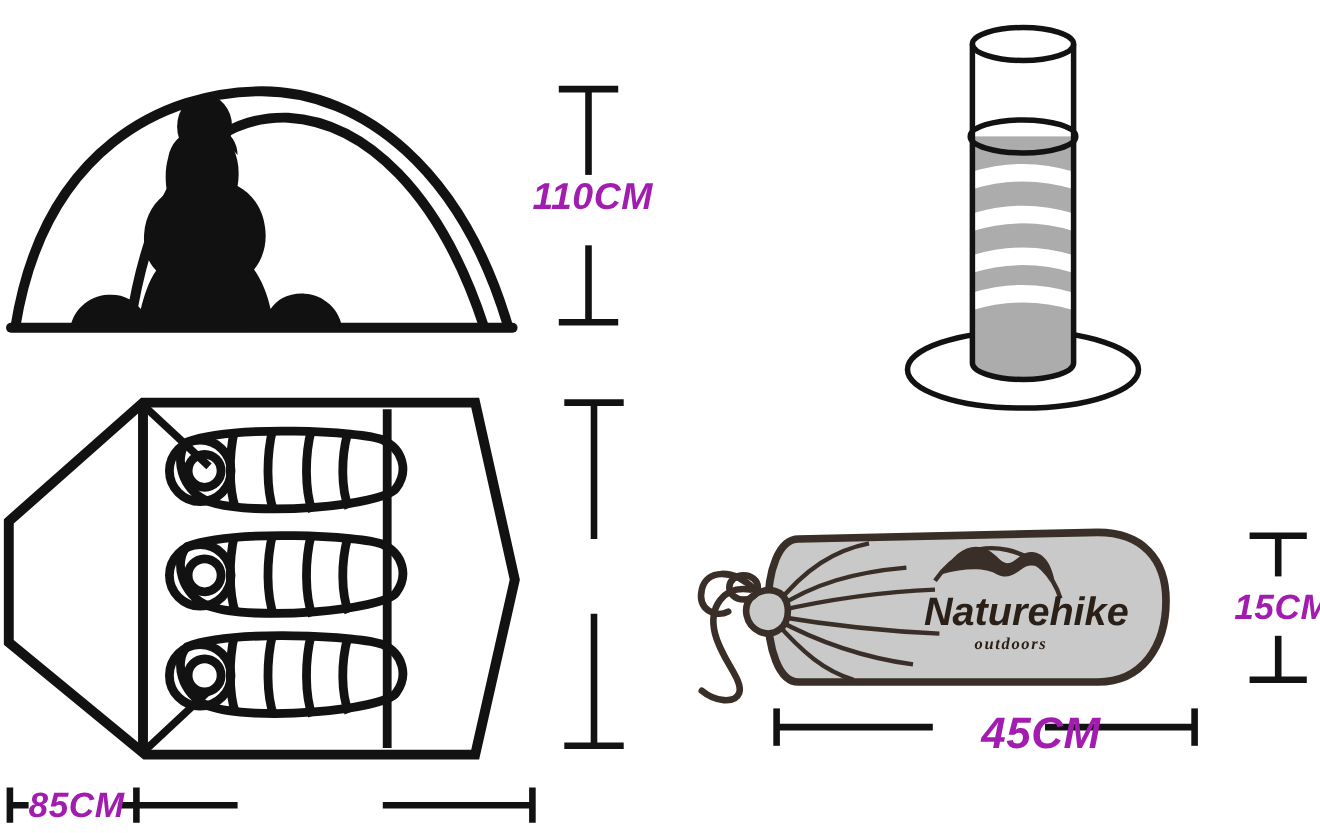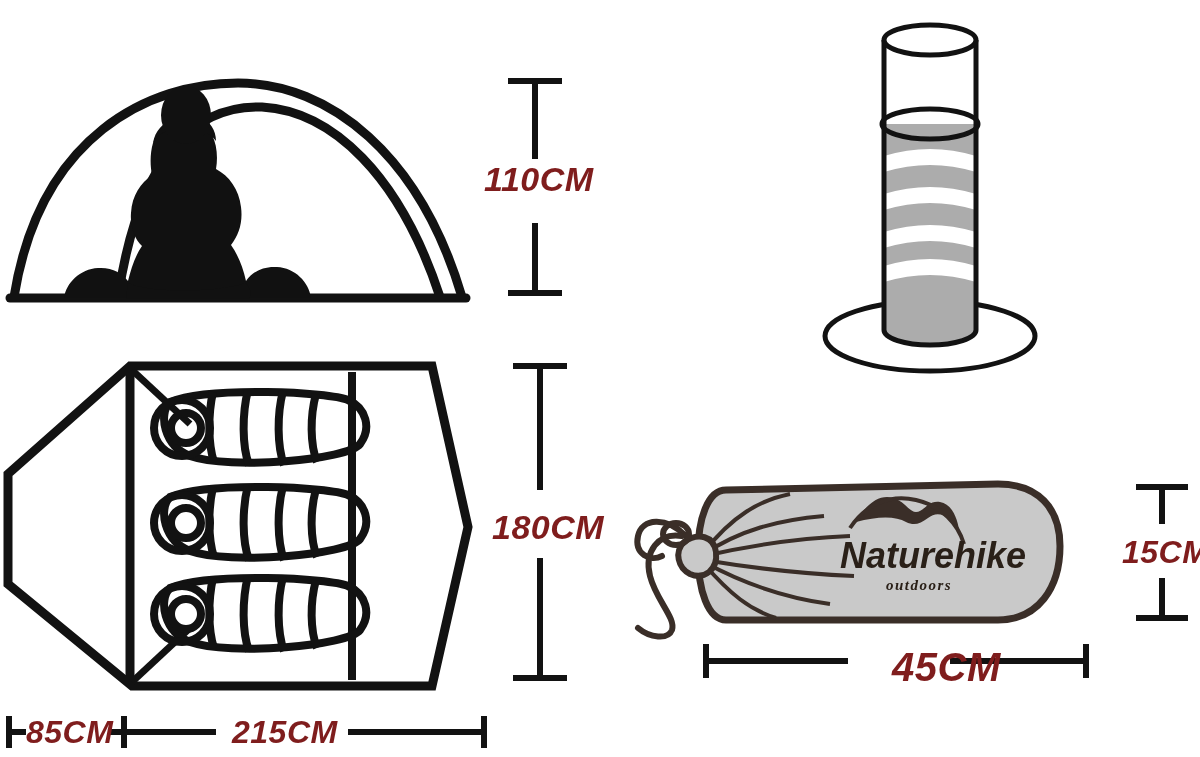--- a/index.html
+++ b/index.html
@@ -13,21 +13,21 @@
     width:1200px;
     height:757px;
     background:#ffffff;
     overflow:hidden;
   }
   .panel{position:absolute;}
   .dim-label{
     position:absolute;
     font-weight:700;
     font-style:italic;
-    color:#7f1d1d;
+    color:#a21caf;
     letter-spacing:0.5px;
     white-space:nowrap;
     font-family:"Liberation Sans","DejaVu Sans",sans-serif;
   }
   .dim-110{left:484px;top:160px;font-size:34px;}
   .dim-180{left:492px;top:508px;font-size:34px;}
   .dim-85 {left:26px; top:714px;font-size:32px;font-style:italic;}
   .dim-215{left:232px;top:714px;font-size:32px;}
   .dim-4000{left:831px;top:398px;font-size:46px;letter-spacing:1px;}
   .dim-15 {left:1122px;top:534px;font-size:32px;}
@@ -133,34 +133,32 @@
   </div>
 
   <div class="panel" style="left:505px;top:360px;">
     <svg width="70" height="325" viewBox="0 0 70 325">
       <line class="ln" x1="8" y1="6" x2="62" y2="6" stroke-width="6"></line>
       <line class="ln" x1="35" y1="6" x2="35" y2="130" stroke-width="6"></line>
       <line class="ln" x1="35" y1="198" x2="35" y2="318" stroke-width="6"></line>
       <line class="ln" x1="8" y1="318" x2="62" y2="318" stroke-width="6"></line>
     </svg>
   </div>
-  <div class="dim-label dim-180">180CM</div>
 
   <div class="panel" style="left:4px;top:708px;">
     <svg width="500" height="46" viewBox="0 0 500 46">
       <line class="ln" x1="5" y1="8" x2="5" y2="40" stroke-width="6"></line>
       <line class="ln" x1="5" y1="24" x2="22" y2="24" stroke-width="6"></line>
       <line class="ln" x1="120" y1="8" x2="120" y2="40" stroke-width="6"></line>
       <line class="ln" x1="104" y1="24" x2="212" y2="24" stroke-width="6"></line>
       <line class="ln" x1="344" y1="24" x2="480" y2="24" stroke-width="6"></line>
       <line class="ln" x1="480" y1="8" x2="480" y2="40" stroke-width="6"></line>
     </svg>
   </div>
   <div class="dim-label dim-85">85CM</div>
-  <div class="dim-label dim-215">215CM</div>
 
   <div class="panel" style="left:820px;top:18px;">
     <svg width="250" height="370" viewBox="0 0 250 370">
       <defs>
         <clipPath id="tubeClip">
           <path d="M 64 22 L 64 312 A 46 15 0 0 0 156 312 L 156 22 Z"></path>
         </clipPath>
       </defs>
 
       <ellipse cx="110" cy="318" rx="105" ry="35" fill="#ffffff" stroke="#121212" stroke-width="5"></ellipse>

